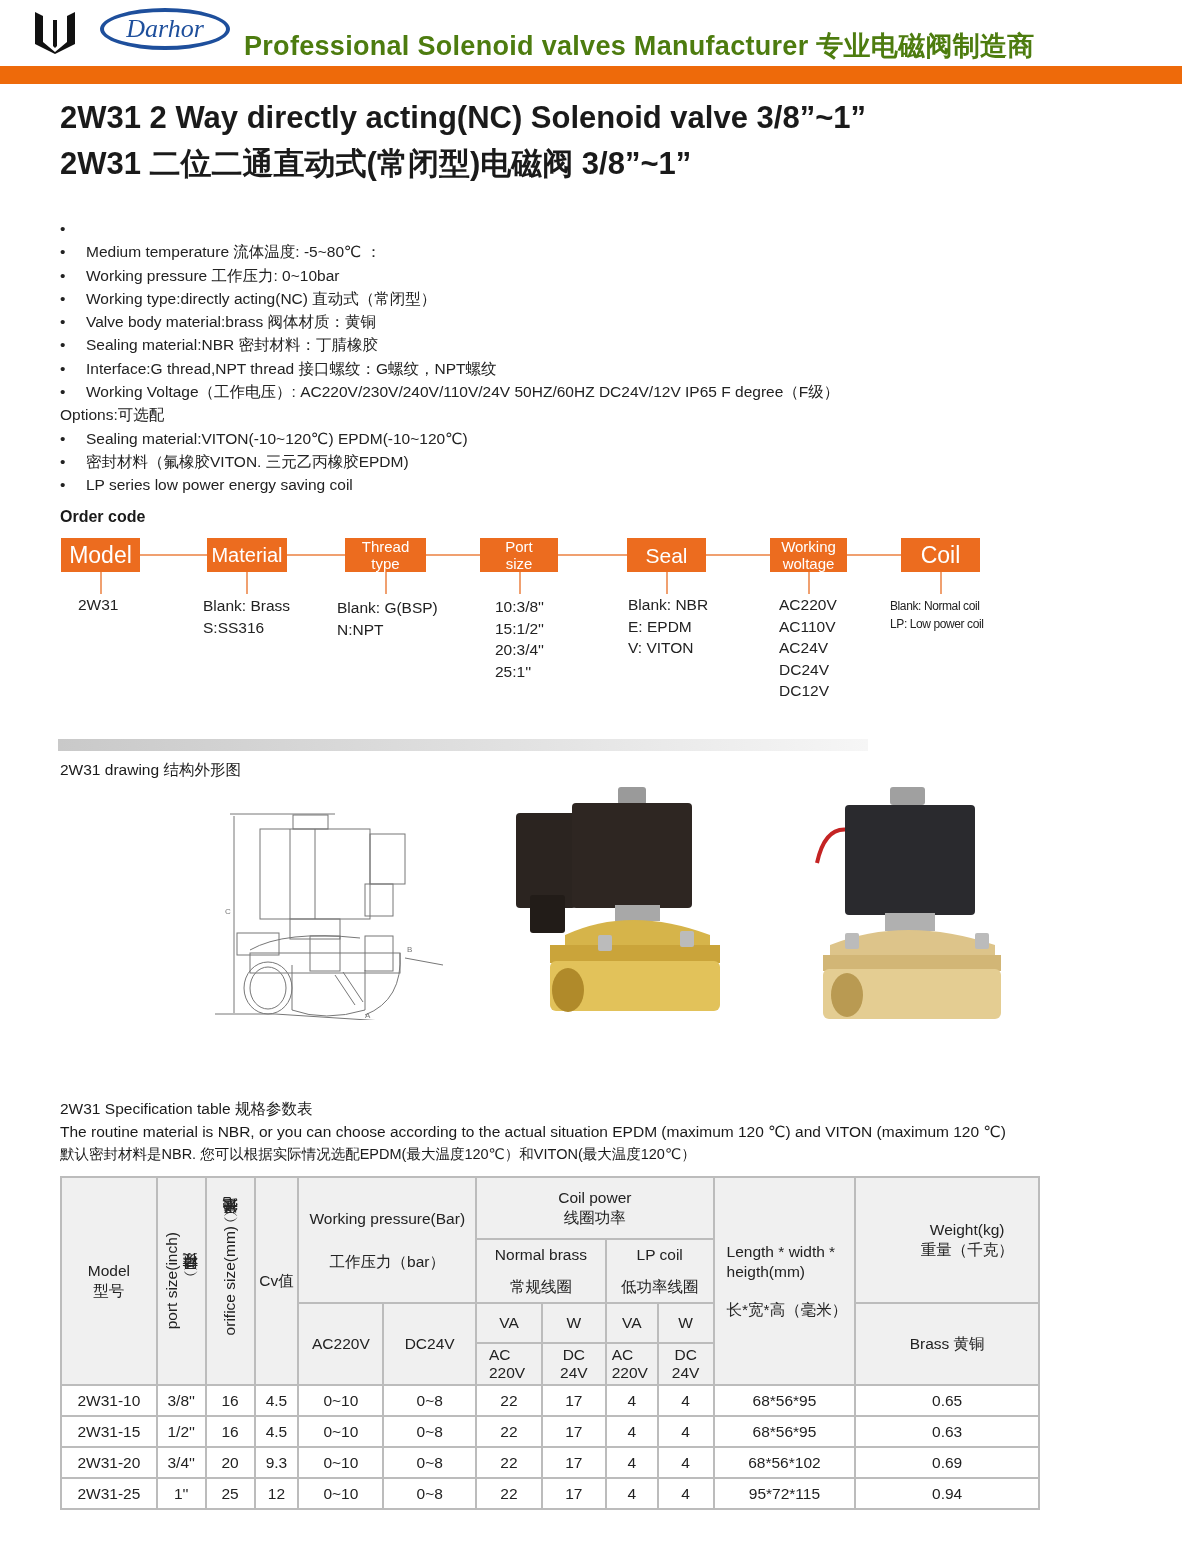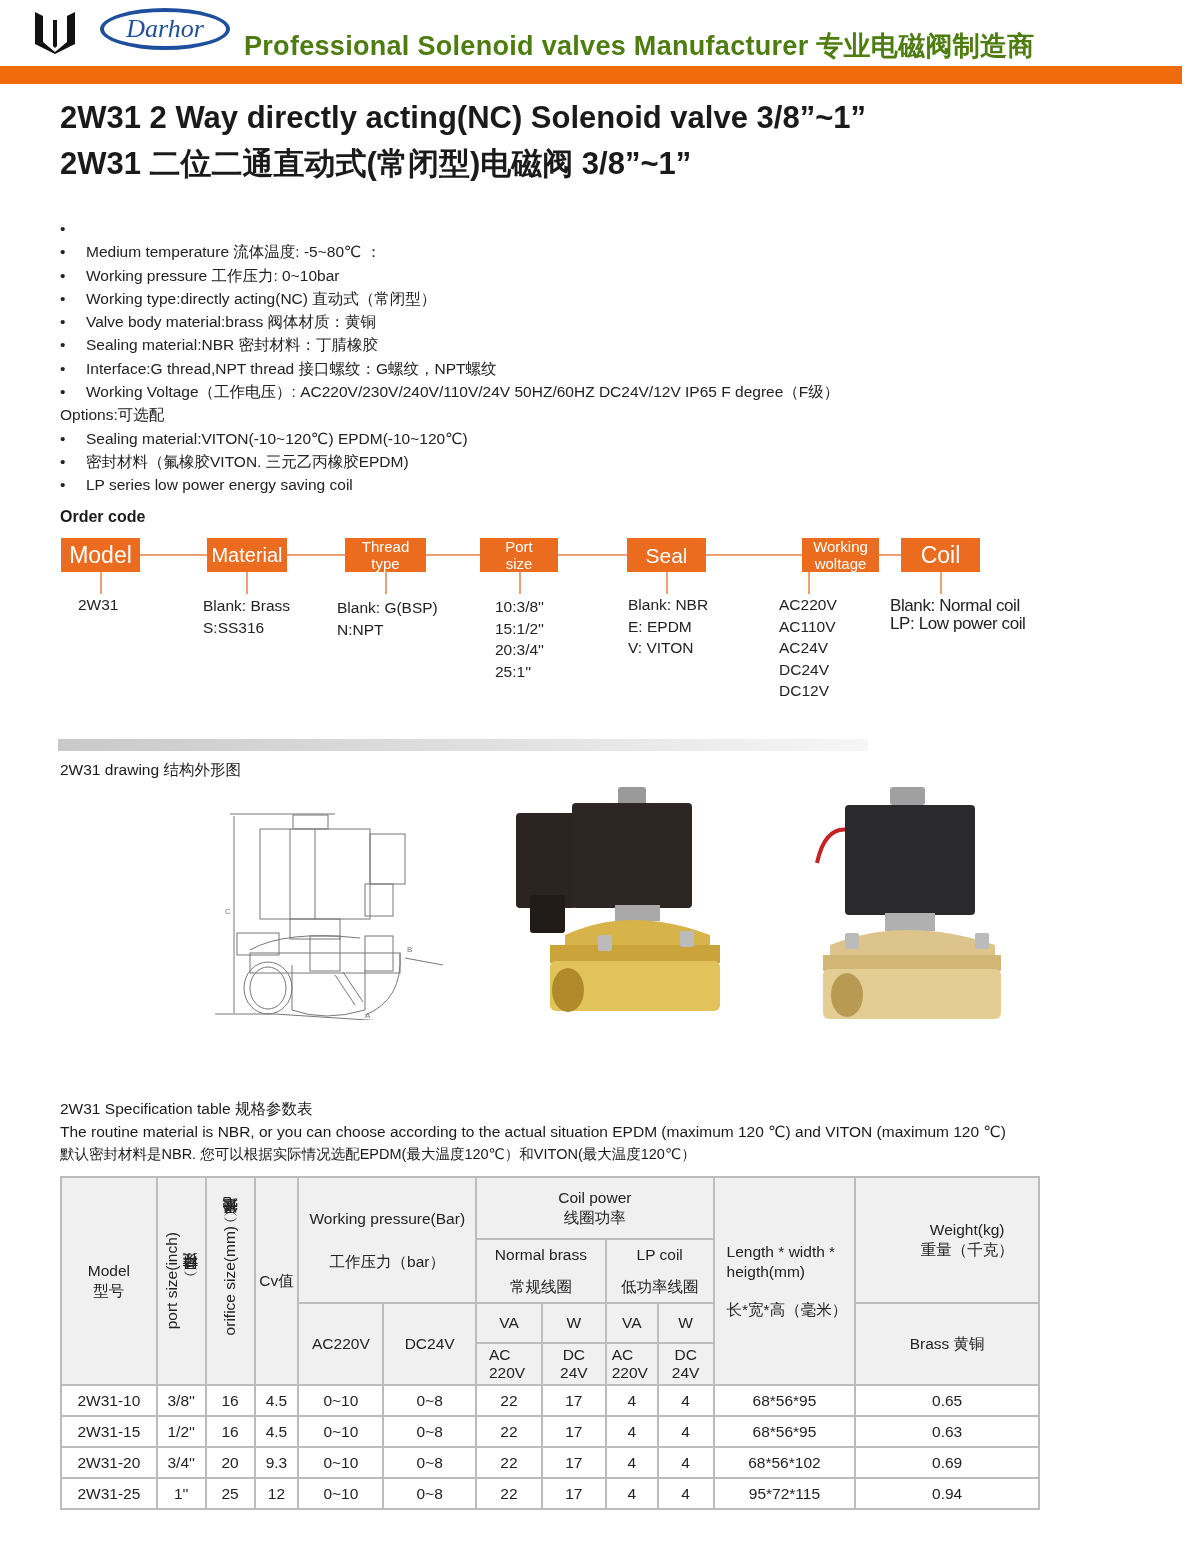--- a/index.html
+++ b/index.html
@@ -22,21 +22,21 @@
   .specs .row { display: flex; white-space: nowrap; }
   .specs .dot { width: 26px; }
   .specs .plain { white-space: nowrap; }
   .order-title { left: 60px; top: 508px; font-size: 16px; font-weight: bold; }
 
   
   .oc-line { top: 554px; height: 2px; background: #f0a070; }
   .oc-box { background: #ec6c1f; color: #fff; display:flex; align-items:center; justify-content:center; text-align:center; line-height: 17px; }
   .oc-stem { width: 2px; background: #f0a070; }
   .oc-vals { font-size: 15.5px; line-height: 21.5px; color: #222; white-space: nowrap; }
-  .oc-vals.small { font-size: 17px; line-height: 18px; letter-spacing: -0.4px; }
+  .oc-vals.small { font-size: 12px; line-height: 18px; letter-spacing: -0.4px; }
 
   
   .grad-bar { left: 58px; top: 739px; width: 810px; height: 12px; background: linear-gradient(90deg, #c9c9c9, #e3e3e3 60%, #f6f6f6); }
   .drawing-title { left: 60px; top: 760px; font-size: 15.5px; }
 
   
   .spec-title { left: 60px; top: 1099px; font-size: 15.5px; }
   .spec-note-en { left: 60px; top: 1123px; font-size: 15.5px; white-space: nowrap; }
   .spec-note-zh { left: 60px; top: 1145px; font-size: 14.5px; white-space: nowrap; }
 
@@ -114,21 +114,21 @@
 
 <div class="abs order-title">Order code</div>
 
 <div class="abs oc-line" style="left:100px; width:840px;"></div>
 
 <div class="abs oc-box" style="left:61px; top:538px; width:79px; height:34px; font-size:23px;">Model</div>
 <div class="abs oc-box" style="left:207px; top:538px; width:80px; height:34px; font-size:20px;">Material</div>
 <div class="abs oc-box" style="left:345px; top:538px; width:81px; height:34px; font-size:15px; padding:0 10px;">Thread type</div>
 <div class="abs oc-box" style="left:480px; top:538px; width:78px; height:34px; font-size:15px; padding:0 18px;">Port size</div>
 <div class="abs oc-box" style="left:627px; top:538px; width:79px; height:34px; font-size:21px;">Seal</div>
-<div class="abs oc-box" style="left:770px; top:538px; width:77px; height:34px; font-size:15px; padding:0 4px;margin-left:32px;">Working woltage</div>
+<div class="abs oc-box" style="left:770px; top:538px; width:77px; height:34px; font-size:15px; padding:0 4px;">Working woltage</div>
 <div class="abs oc-box" style="left:901px; top:538px; width:79px; height:34px; font-size:23px;">Coil</div>
 
 <div class="abs oc-stem" style="left:100px; top:572px; height:22px;"></div>
 <div class="abs oc-stem" style="left:246px; top:572px; height:22px;"></div>
 <div class="abs oc-stem" style="left:385px; top:572px; height:22px;"></div>
 <div class="abs oc-stem" style="left:519px; top:572px; height:22px;"></div>
 <div class="abs oc-stem" style="left:666px; top:572px; height:22px;"></div>
 <div class="abs oc-stem" style="left:808px; top:572px; height:22px;"></div>
 <div class="abs oc-stem" style="left:940px; top:572px; height:22px;"></div>
 

